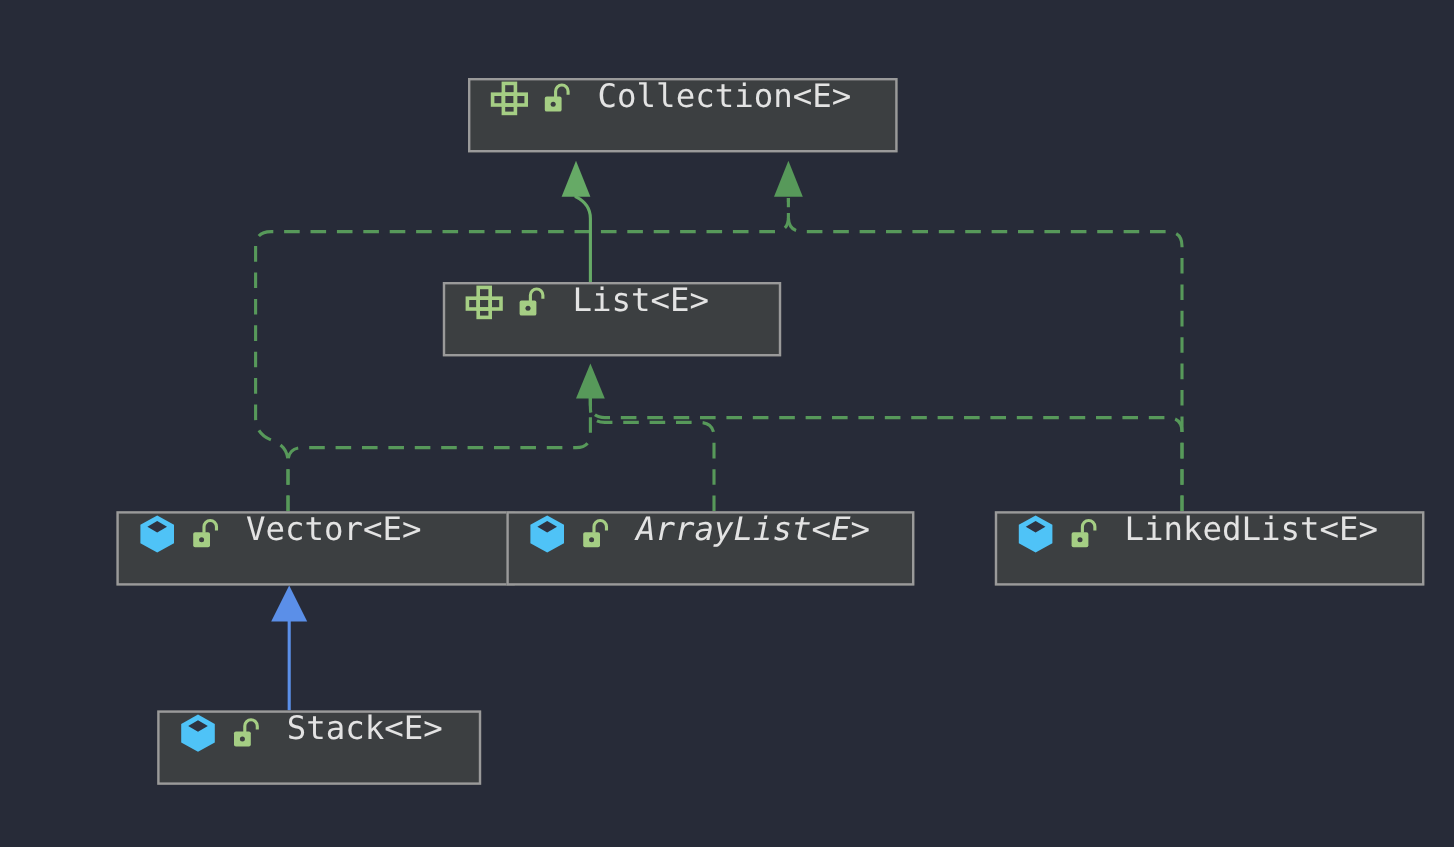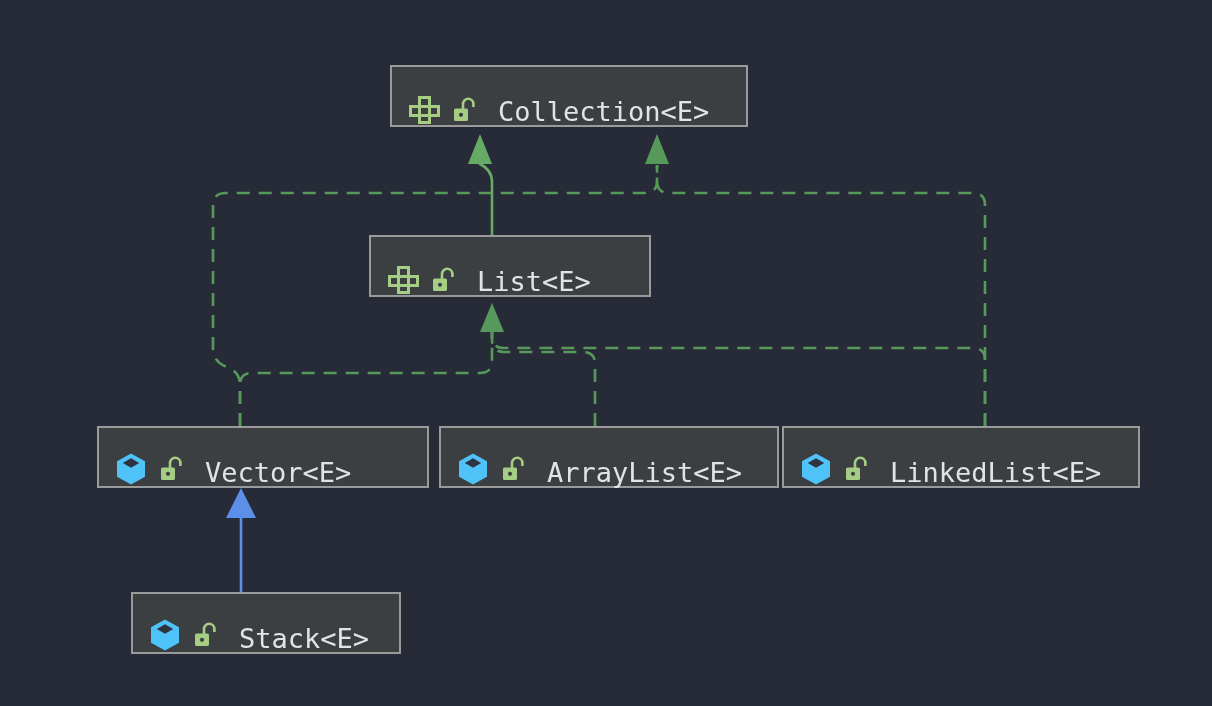--- a/index.html
+++ b/index.html
@@ -23,21 +23,21 @@
     top: 0;
     width: 1212px;
     height: 706px;
   }
   .node {
     position: absolute;
     box-sizing: border-box;
     background: #3c3f41;
     border: 2px solid #9a9a9a;
     display: flex;
-    align-items: flex-end;
+    align-items: flex-start;
     height: 62px;
     padding: 0 16px;
     z-index: 5;
   }
   .node .icons {
     display: flex;
     align-items: center;
     flex: 0 0 auto;
   }
   .node .node-label {
@@ -135,36 +135,36 @@
       </svg>
       <svg class="ico" width="24" height="28" viewBox="0 0 24 28" xmlns="http://www.w3.org/2000/svg">
         <path d="M11 13 L11 8 A5.2 5.2 0 0 1 21.4 8 L21.4 11" fill="none" stroke="#a5ce84" stroke-width="2.6"></path>
         <rect x="2" y="12.5" width="14" height="12.5" rx="1.6" fill="#a5ce84"></rect>
         <circle cx="9" cy="18.8" r="2.1" fill="#3c3f41"></circle>
       </svg>
     </span>
     <span class="node-label">Vector&lt;E&gt;</span>
   </div>
 
-  <div class="node" style="left:439px; top:426px; width:340px;">
+  <div class="node" style="left:422px; top:426px; width:340px;font-style:italic;">
     <span class="icons">
       <svg class="ico ico-class" width="32" height="34" viewBox="0 0 32 34" xmlns="http://www.w3.org/2000/svg">
         <path d="M16 1.5 L30 9.3 L30 24.7 L16 32.5 L2 24.7 L2 9.3 Z" fill="#4fc3f7"></path>
         <path d="M16 6.2 L24.2 11 L16 15.8 L7.8 11 Z" fill="#2f3240"></path>
       </svg>
       <svg class="ico" width="24" height="28" viewBox="0 0 24 28" xmlns="http://www.w3.org/2000/svg">
         <path d="M11 13 L11 8 A5.2 5.2 0 0 1 21.4 8 L21.4 11" fill="none" stroke="#a5ce84" stroke-width="2.6"></path>
         <rect x="2" y="12.5" width="14" height="12.5" rx="1.6" fill="#a5ce84"></rect>
         <circle cx="9" cy="18.8" r="2.1" fill="#3c3f41"></circle>
       </svg>
     </span>
     <span class="node-label">ArrayList&lt;E&gt;</span>
   </div>
 
-  <div class="node" style="left:782px; top:426px; width:358px;">
+  <div class="node" style="left:829px; top:426px; width:358px;">
     <span class="icons">
       <svg class="ico ico-class" width="32" height="34" viewBox="0 0 32 34" xmlns="http://www.w3.org/2000/svg">
         <path d="M16 1.5 L30 9.3 L30 24.7 L16 32.5 L2 24.7 L2 9.3 Z" fill="#4fc3f7"></path>
         <path d="M16 6.2 L24.2 11 L16 15.8 L7.8 11 Z" fill="#2f3240"></path>
       </svg>
       <svg class="ico" width="24" height="28" viewBox="0 0 24 28" xmlns="http://www.w3.org/2000/svg">
         <path d="M11 13 L11 8 A5.2 5.2 0 0 1 21.4 8 L21.4 11" fill="none" stroke="#a5ce84" stroke-width="2.6"></path>
         <rect x="2" y="12.5" width="14" height="12.5" rx="1.6" fill="#a5ce84"></rect>
         <circle cx="9" cy="18.8" r="2.1" fill="#3c3f41"></circle>
       </svg>

